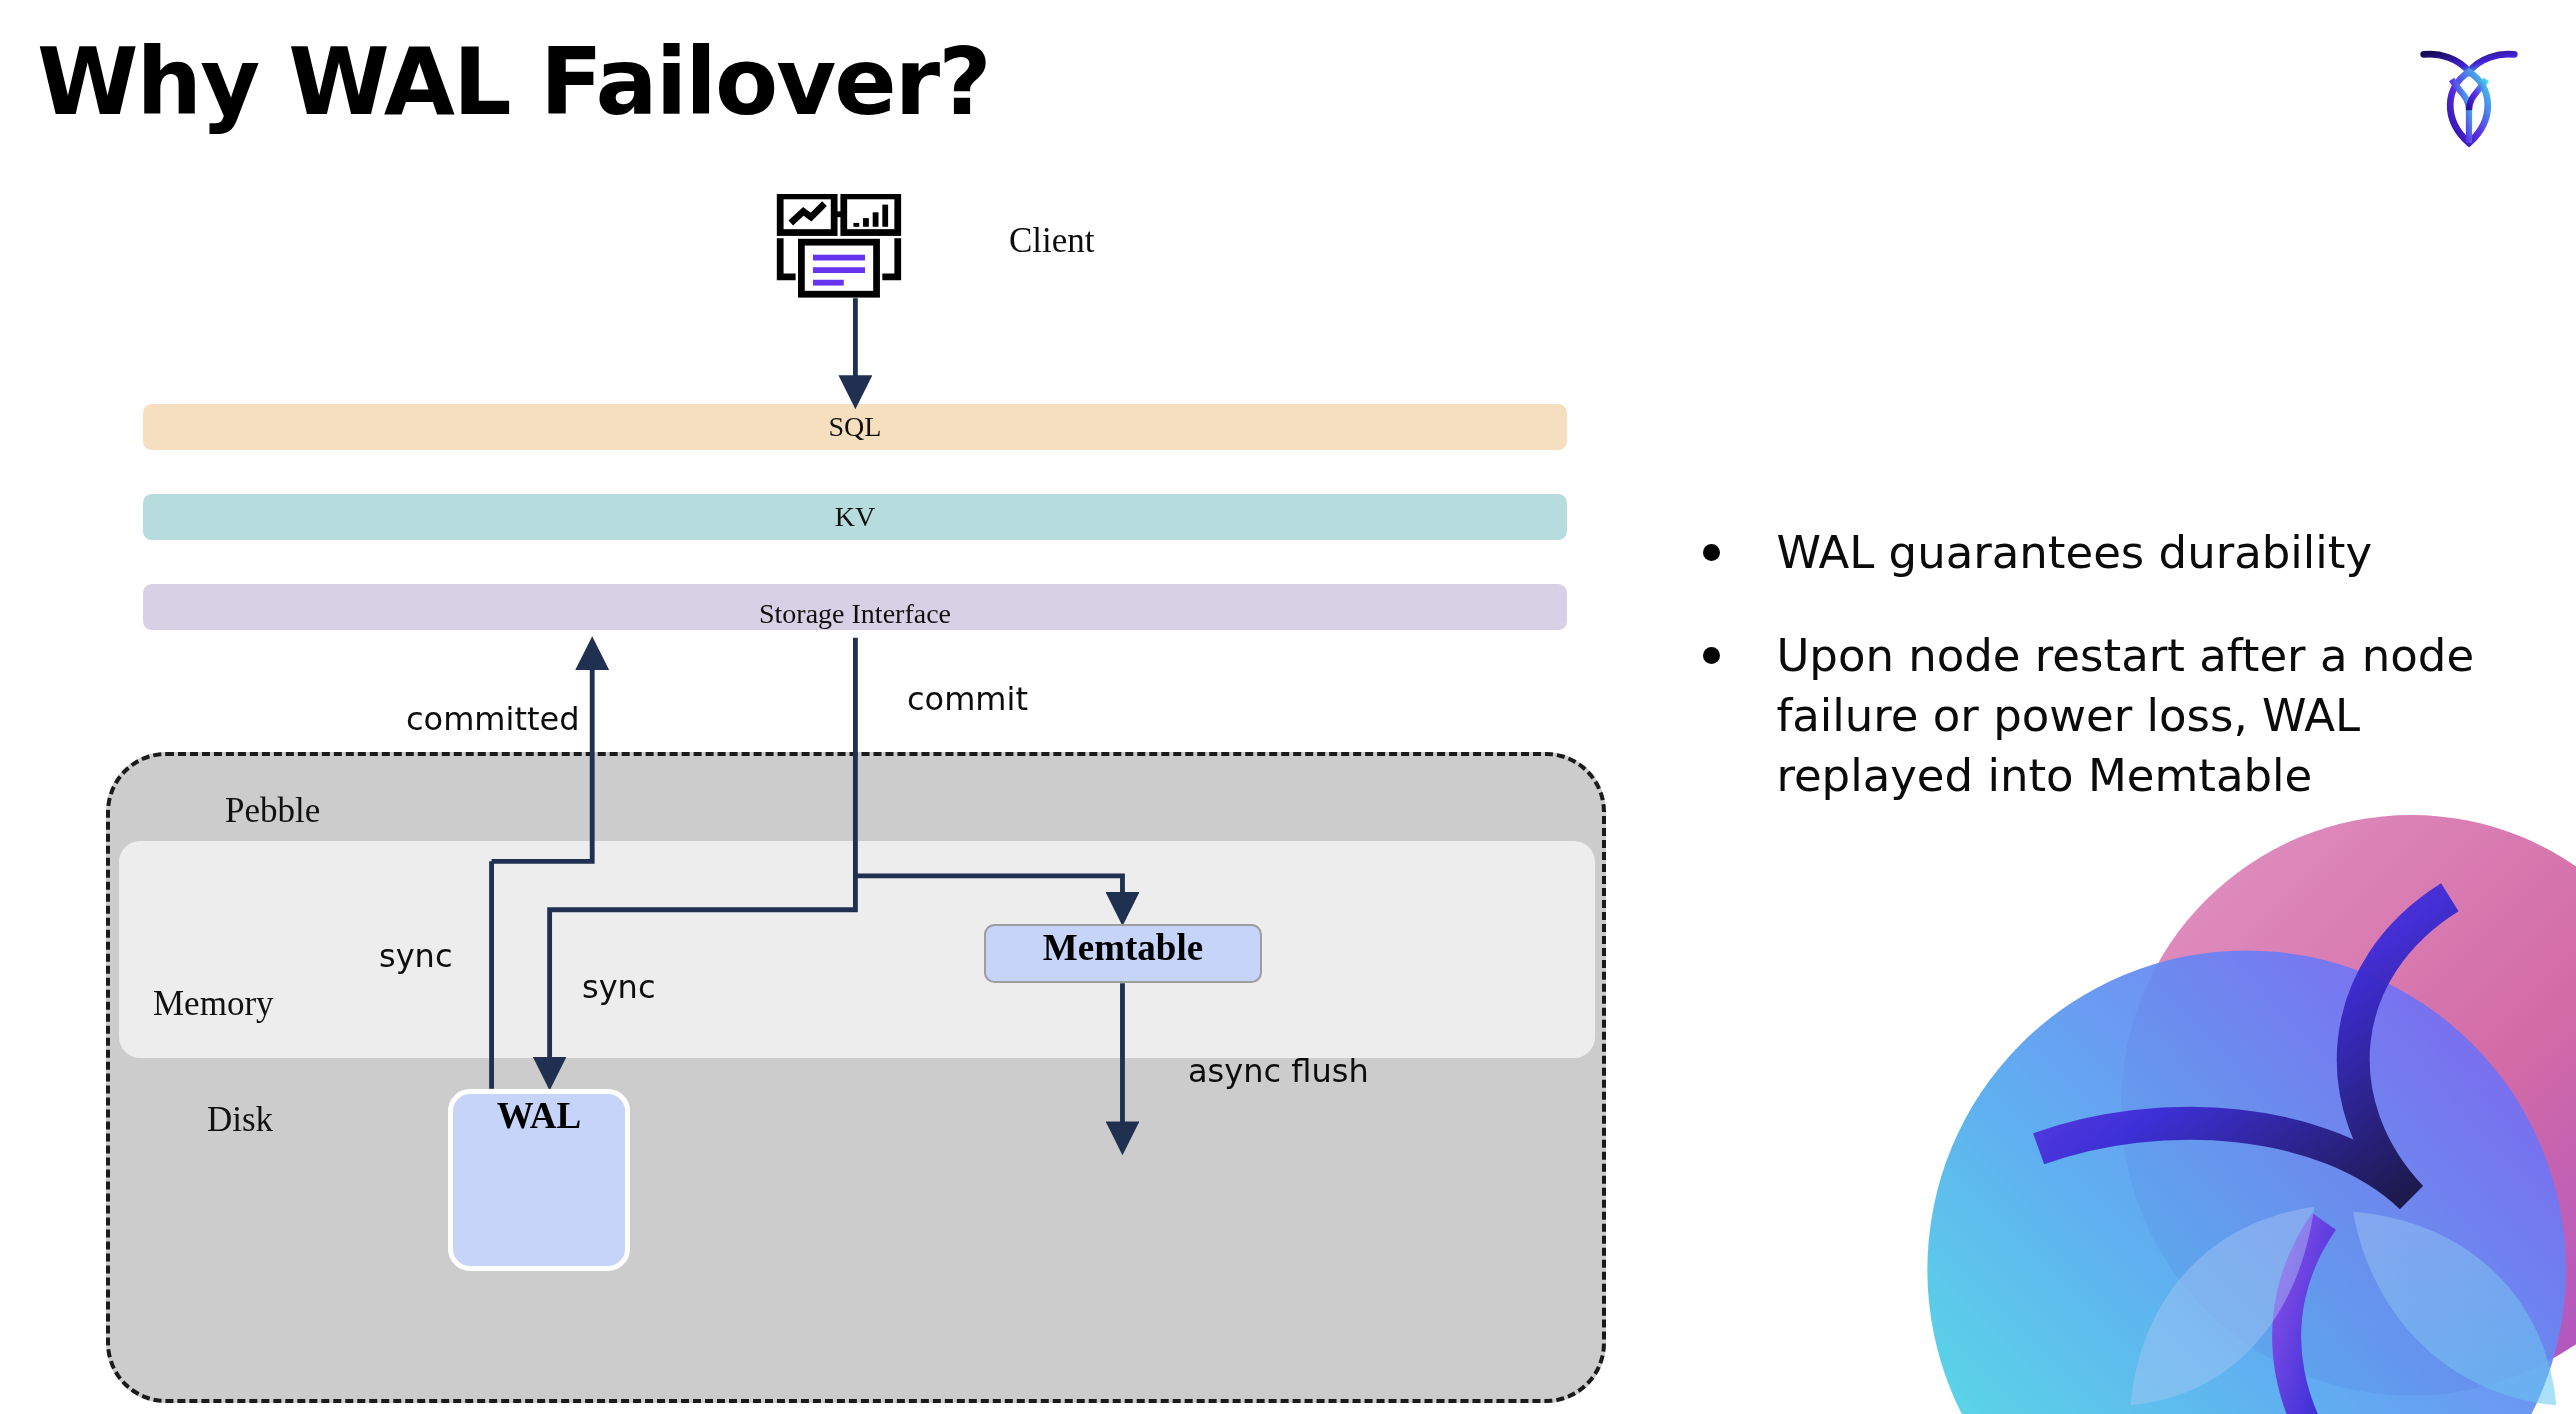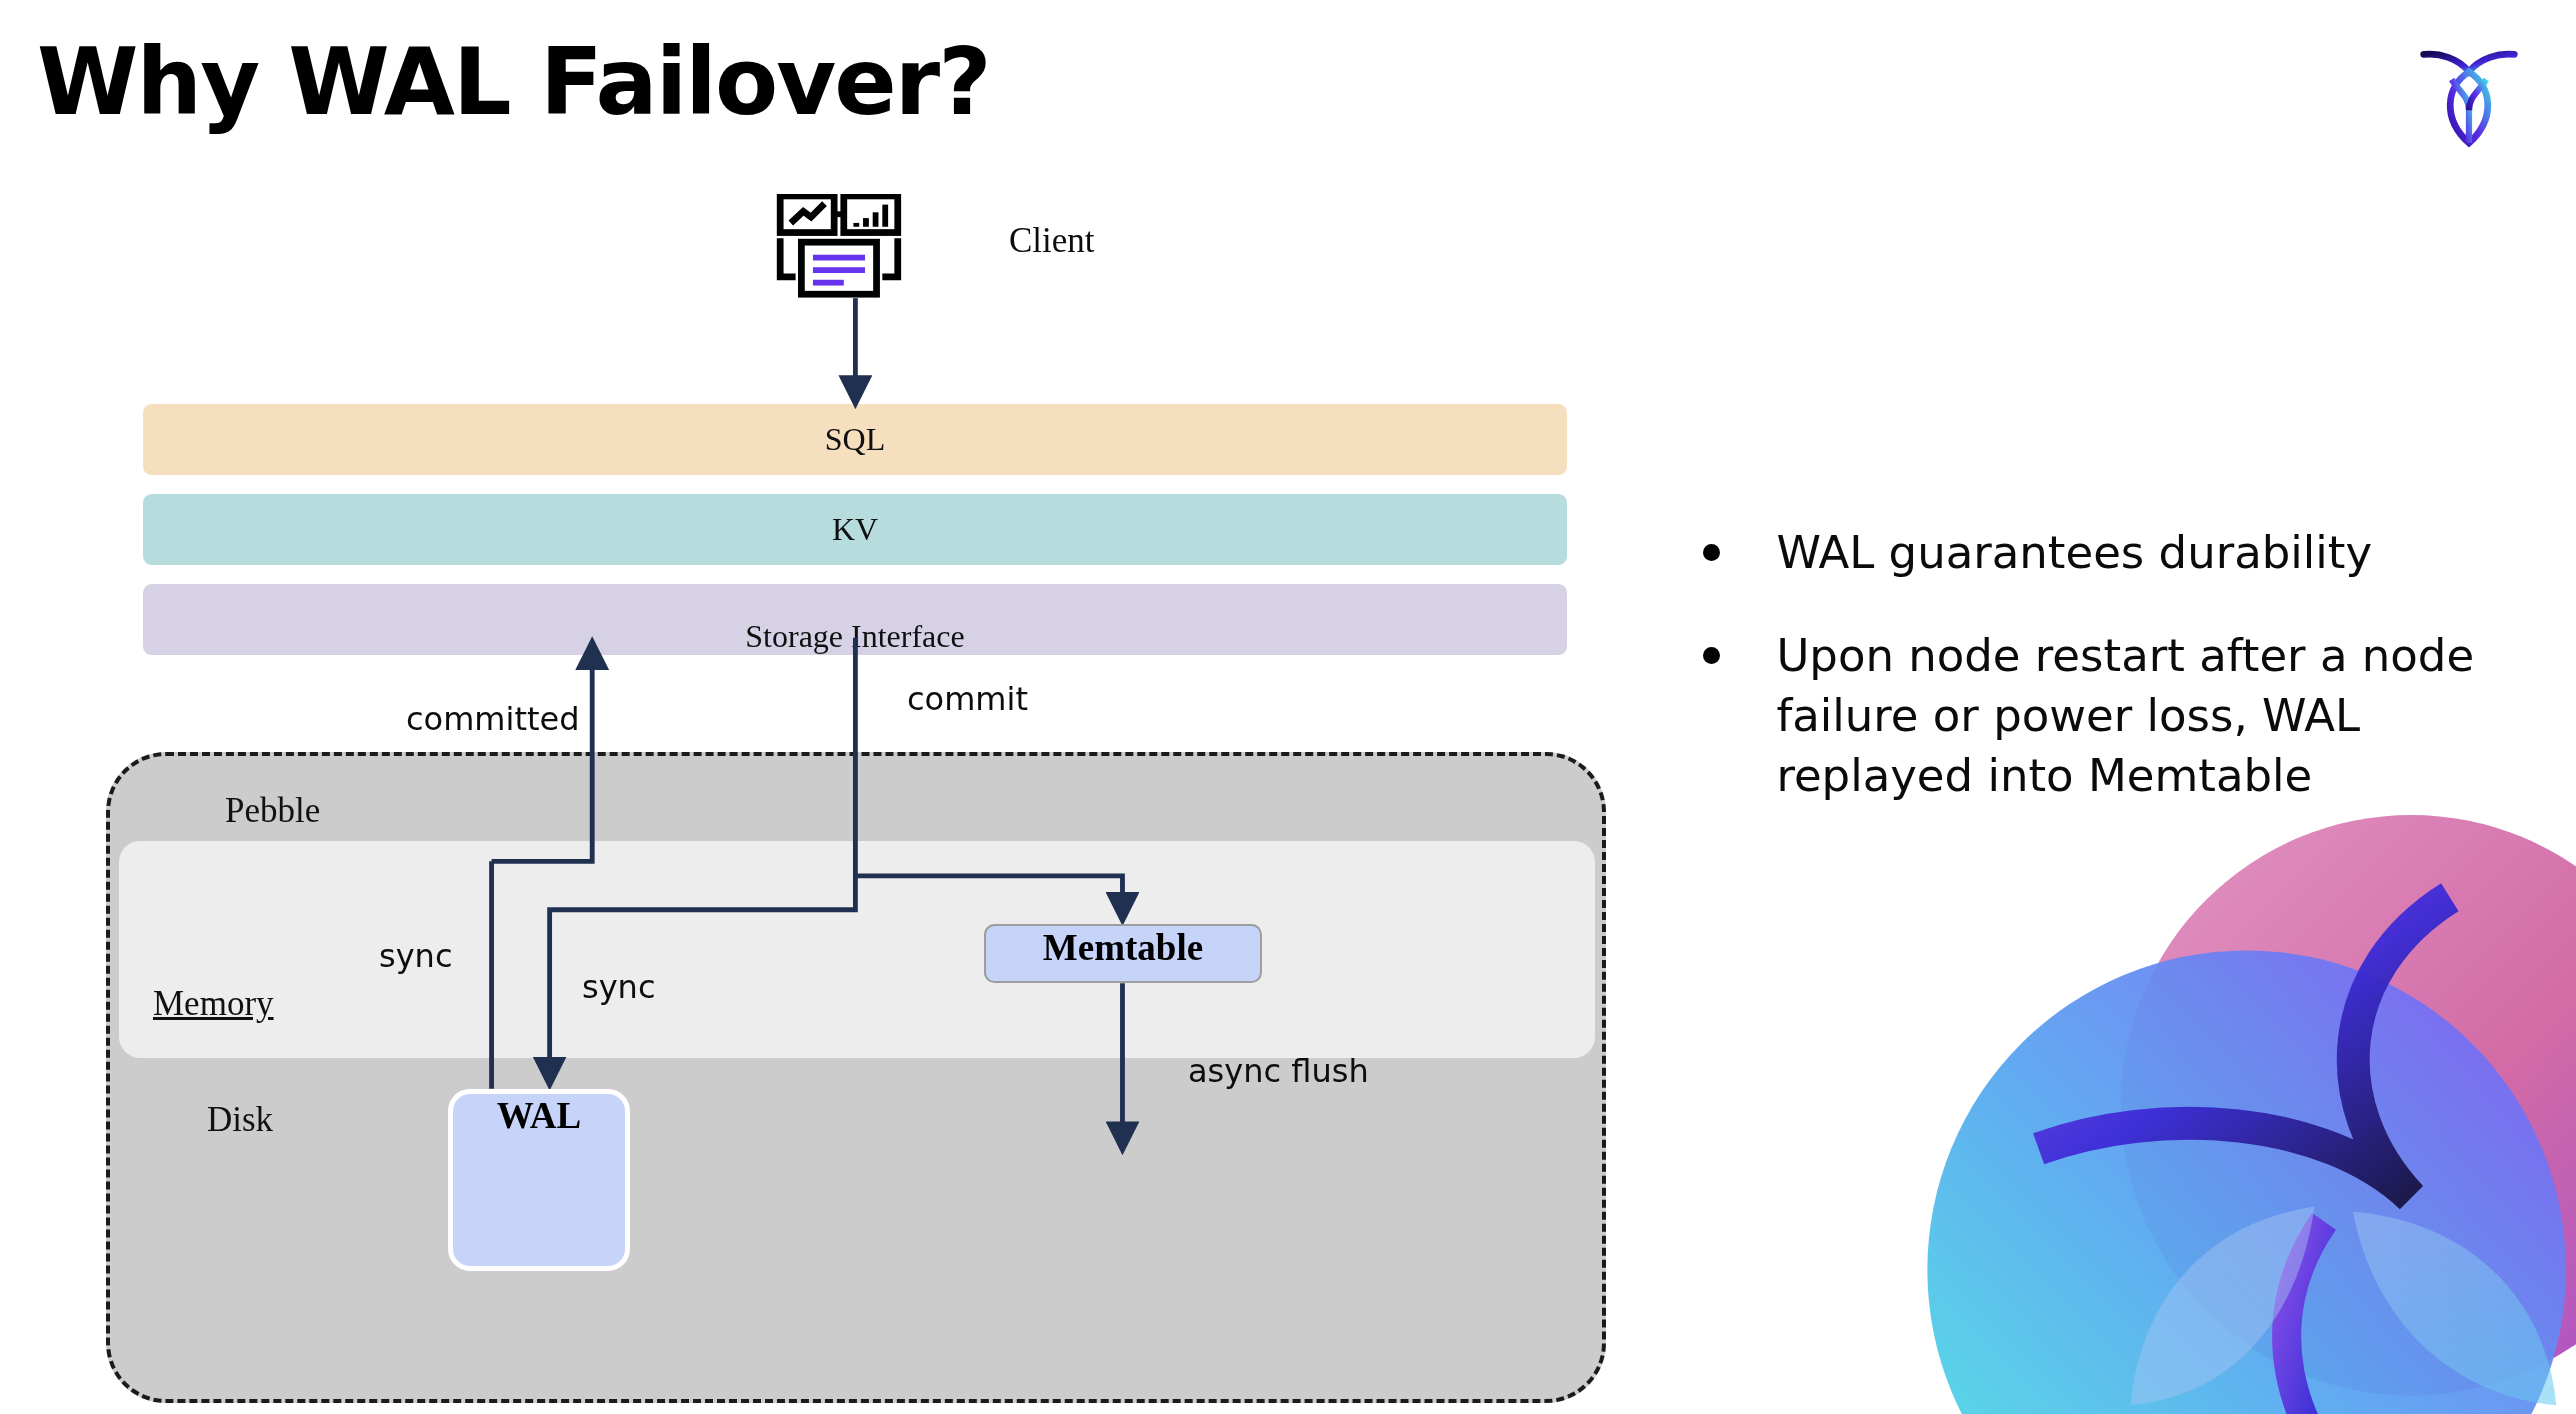--- a/index.html
+++ b/index.html
@@ -27,25 +27,25 @@
   
   #client-icon{position:absolute;left:774px;top:194px;width:155px;height:106px;}
   #client-label{
     position:absolute;left:1009px;top:221px;
     font-size:35px;color:#0d0d0d;font-family:Liberation Serif, serif;
     white-space:nowrap;
   }
 
   
   .stack-bar{
-    position:absolute;left:143px;width:1424px;height:71px;
+    position:absolute;left:143px;width:1424px;height:46px;
     border-radius:8.7px;
     display:flex;align-items:center;justify-content:center;
     font-family:"Liberation Serif",serif;
-    font-size:32px;color:#101010;
+    font-size:28px;color:#101010;
   }
   #bar-sql{top:404px;background:#F5DFBE;}
   #bar-kv{top:494px;background:#B7DCDE;}
   #bar-storage{top:584px;background:#D6D1E5;align-items:flex-end;}
 
   
   #pebble-box{
     position:absolute;left:106px;top:752px;width:1500px;height:651px;
     background:#CCCCCC;border:4.8px dashed #1b1b1b;border-radius:60px;
     box-sizing:border-box;
@@ -55,21 +55,21 @@
     font-family:"Liberation Serif",serif;font-size:35px;color:#111;
   }
 
   
   #memory-box{
     position:absolute;left:119px;top:841px;width:1476px;height:217px;
     background:#EDEDED;border-radius:21px;
   }
   #memory-label{
     position:absolute;left:153px;top:984px;
-    font-family:"Liberation Serif",serif;font-size:35px;color:#111;text-decoration:underline;
+    font-family:"Liberation Serif",serif;font-size:35px;color:#111;
   }
   #disk-label{
     position:absolute;left:207px;top:1100px;
     font-family:"Liberation Serif",serif;font-size:35px;color:#111;
   }
 
   
   .node-box{
     position:absolute;background:#C7D4F9;
     display:flex;align-items:flex-start;justify-content:center;

